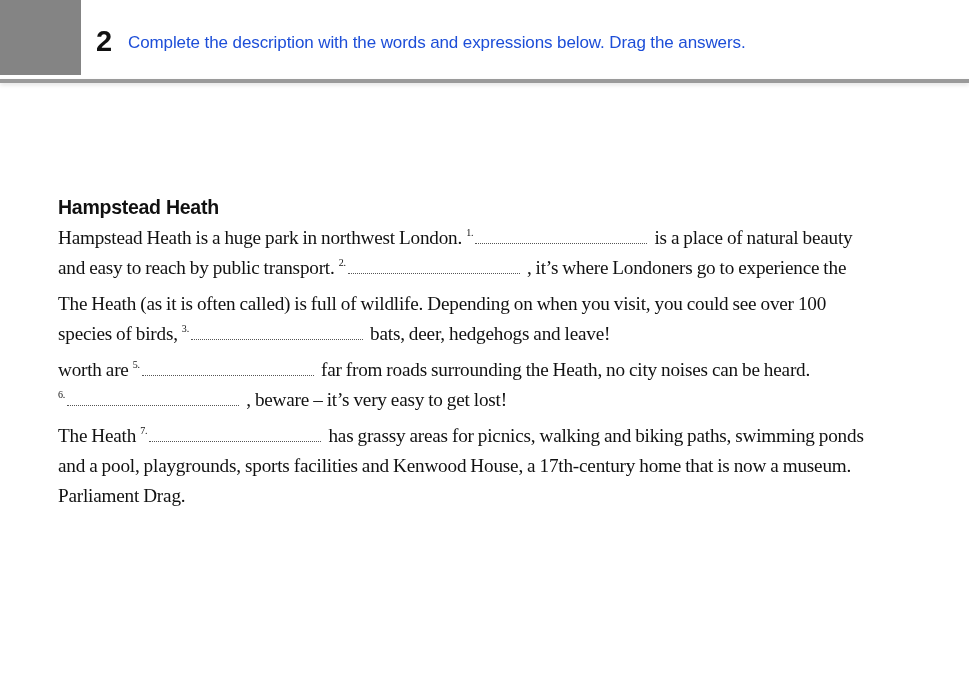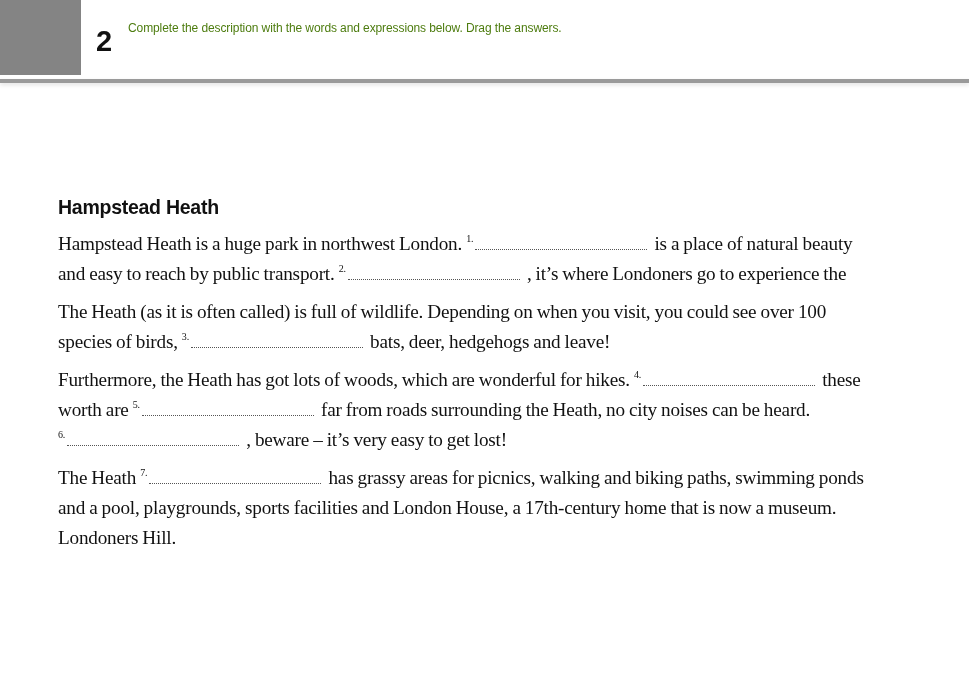--- a/index.html
+++ b/index.html
@@ -43,25 +43,25 @@
       top: 24px;
       font-family: "Liberation Sans", sans-serif;
       font-weight: bold;
       font-size: 29px;
       line-height: 34px;
       color: #111;
     }
     .instruction {
       position: absolute;
       left: 128px;
-      top: 18px;
+      top: 33px;
       font-family: "Liberation Sans", sans-serif;
-      font-size: 12px;
+      font-size: 17px;
       line-height: 20px;
-      color: #4d7c0f;
+      color: #1d4ed8;
       letter-spacing: -0.1px;
     }
     .content {
       position: absolute;
       left: 58px;
       top: 193px;
       width: 860px;
     }
     .title {
       font-family: "Liberation Sans", sans-serif;
@@ -69,21 +69,21 @@
       font-size: 21px;
       line-height: 28px;
       margin: 0 0 2px 0;
       letter-spacing: -0.3px;
       transform: scaleX(0.93);
       transform-origin: left;
     }
     .para {
       font-size: 19.2px;
       line-height: 30px;
-      margin: 8px 0 6px 0;
+      margin: 0 0 6px 0;
       letter-spacing: -0.2px;
       word-spacing: -0.5px;
     }
     .line {
       display: block;
       white-space: nowrap;
       height: 30px;
     }
     sup.num {
       font-size: 10px;
@@ -117,23 +117,22 @@
   <div id="paragraphs">
       <div class="para">
         <span class="line"><span>Hampstead Heath is a huge park in northwest London. </span><sup class="num">1.</sup><span class="gap"></span><span> is a place of natural beauty</span></span>
         <span class="line"><span>and easy to reach by public transport. </span><sup class="num">2.</sup><span class="gap"></span><span> , it’s where Londoners go to experience the</span></span>
       </div>
       <div class="para">
         <span class="line"><span>The Heath (as it is often called) is full of wildlife. Depending on when you visit, you could see over 100</span></span>
         <span class="line"><span>species of birds, </span><sup class="num">3.</sup><span class="gap"></span><span> bats, deer, hedgehogs and leave!</span></span>
       </div>
       <div class="para">
-        <span class="line"><span>Furthermore, the Heath has got lots of woods, which are wonderful for hikes. </span><sup class="num">4.</sup><span class="gap"></span><span> these</span></span>
         <span class="line"><span>worth are </span><sup class="num">5.</sup><span class="gap"></span><span> far from roads surrounding the Heath, no city noises can be heard.</span></span>
         <span class="line"><sup class="num">6.</sup><span class="gap"></span><span> , beware – it’s very easy to get lost!</span></span>
       </div>
       <div class="para">
         <span class="line"><span>The Heath </span><sup class="num">7.</sup><span class="gap"></span><span> has grassy areas for picnics, walking and biking paths, swimming ponds</span></span>
-        <span class="line"><span>and a pool, playgrounds, sports facilities and London House, a 17th-century home that is now a museum.</span></span>
-        <span class="line"><span>Londoners Hill.</span></span>
+        <span class="line"><span>and a pool, playgrounds, sports facilities and Kenwood House, a 17th-century home that is now a museum.</span></span>
+        <span class="line"><span>Parliament Drag.</span></span>
       </div>
     </div>
 </div>
 
 </body></html>

